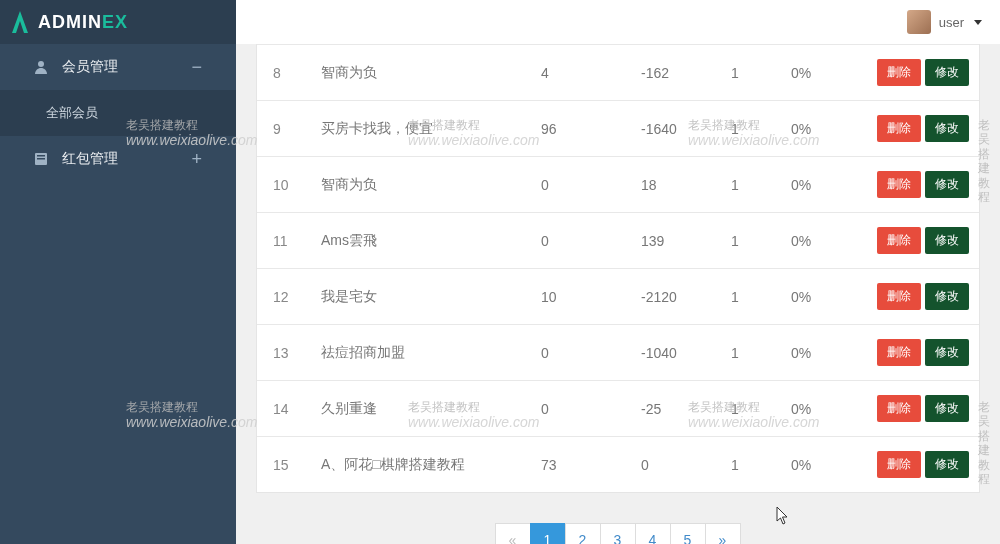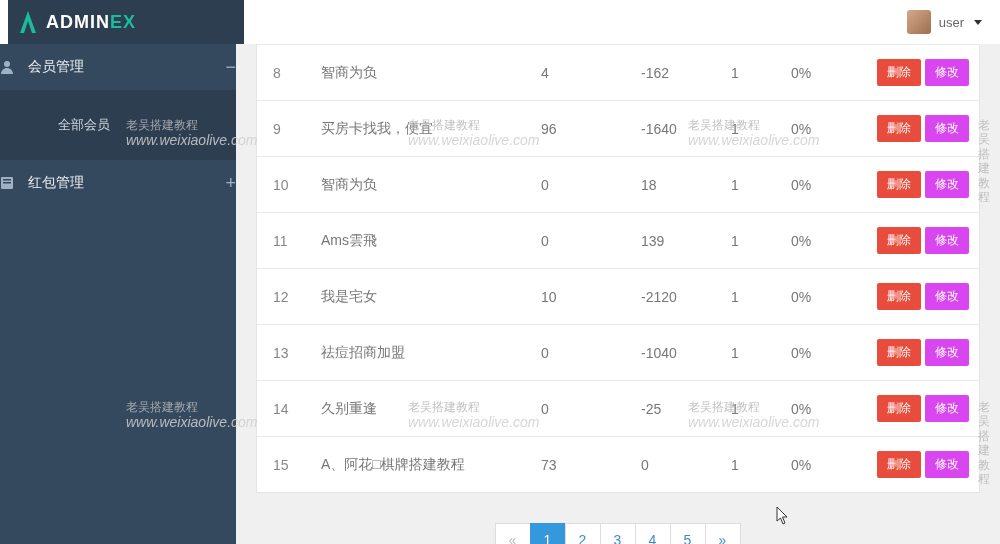--- a/index.html
+++ b/index.html
@@ -1,48 +1,48 @@
 <!DOCTYPE html>
 <html><head>
 <meta charset="utf-8">
 <style>
 * { margin: 0; padding: 0; box-sizing: border-box; }
 body { font-family: -apple-system, "Helvetica Neue", Arial, sans-serif; font-size: 14px; color: #555; background: #f5f5f5; width: 1000px; height: 544px; overflow: hidden; position: relative; }
 
-.header { height: 44px; background: #fff; display: flex; align-items: center; padding: 0 18px 0 8px; position: relative; z-index: 10; }
+.header { height: 44px; background: #fff; display: flex; align-items: center; padding: 0 18px 0 0; position: relative; z-index: 10; }
 .logo-area { width: 236px; height: 44px; background: #2c3e50; display: flex; align-items: center; padding-left: 10px; }
 .logo-icon { width: 20px; height: 26px; margin-right: 8px; }
 .logo-text { color: #fff; font-size: 18px; font-weight: 600; letter-spacing: 1px; }
 .logo-text .ex { color: #1abc9c; }
 .header-right { margin-left: auto; display: flex; align-items: center; gap: 8px; }
 .avatar { width: 24px; height: 24px; border-radius: 3px; background: linear-gradient(135deg,#d4a888,#9c6f52); }
 .user-label { color: #666; font-size: 13px; text-align: right; }
 .caret-down { width: 0; height: 0; border-left: 4px solid transparent; border-right: 4px solid transparent; border-top: 5px solid #333; margin-left: 2px; }
 
 .sidebar { position: absolute; left: 0; top: 44px; bottom: 0; width: 236px; background: #34495e; color: #eaedf0; }
-.sidebar-item { display: flex; align-items: center; padding: 14px 0; cursor: pointer; font-size: 14px; }
+.sidebar-item { display: flex; align-items: center; padding: 14px 34px; cursor: pointer; font-size: 14px; }
 .sidebar-item .sicon { width: 14px; height: 14px; margin-right: 14px; display: inline-flex; align-items: center; justify-content: center; }
 .sidebar-item .toggle { margin-left: auto; font-size: 18px; line-height: 1; color: #9fb2c4; }
-.sidebar-sub { background: #2c3e50; padding: 12px; }
+.sidebar-sub { background: #2c3e50; padding: 0; }
 .sidebar-sub .sub-item { padding: 14px 18px 14px 46px; font-size: 13px; color: #cfd8e0; }
 
 .main { position: absolute; left: 236px; top: 44px; right: 0; bottom: 0; background: #f0f0f0; overflow: hidden; }
 .card { background: #fff; margin: 0 20px 0 20px; border: 1px solid #e5e5e5; border-top: none; }
 table { width: 100%; border-collapse: collapse; }
 td { border-top: 1px solid #e8e8e8; padding: 14px 12px; color: #777; vertical-align: middle; }
 td.idx { width: 52px; text-align: left; color: #888; padding-left: 16px; }
 td.name { width: 220px; }
 td.c3 { width: 100px; }
 td.c4 { width: 90px; }
 td.c5 { width: 60px; }
 td.c6 { width: 64px; }
 td.actions { text-align: right; padding-right: 10px; white-space: nowrap; }
 .btn { display: inline-block; padding: 5px 10px; border-radius: 2px; color: #fff; font-size: 12px; margin-left: 4px; cursor: pointer; }
 .btn-del { background: #e74c3c; }
-.btn-edit { background: #d946ef; }
+.btn-edit { background: #14532d; }
 
 .pagination { display: flex; justify-content: center; gap: 0; margin: 30px 0 20px; }
 .pg { min-width: 36px; height: 34px; border: 1px solid #ddd; background: #fff; display: flex; align-items: center; justify-content: center; color: #428bca; margin-left: -1px; font-size: 14px; cursor: pointer; }
 .pg.active { background: #3598dc; color: #fff; border-color: #3598dc; }
 .pg.disabled { color: #bbb; cursor: default; }
 
 .watermark { position: absolute; color: #b8b8b8; font-size: 12px; line-height: 1.2; pointer-events: none; opacity: 0.85; text-align: left; }
 .watermark .wm2 { color: #cfcfcf; font-size: 14px; font-style: italic; }
 
 .cursor { position: absolute; left: 776px; top: 506px; width: 14px; height: 20px; pointer-events: none; }

